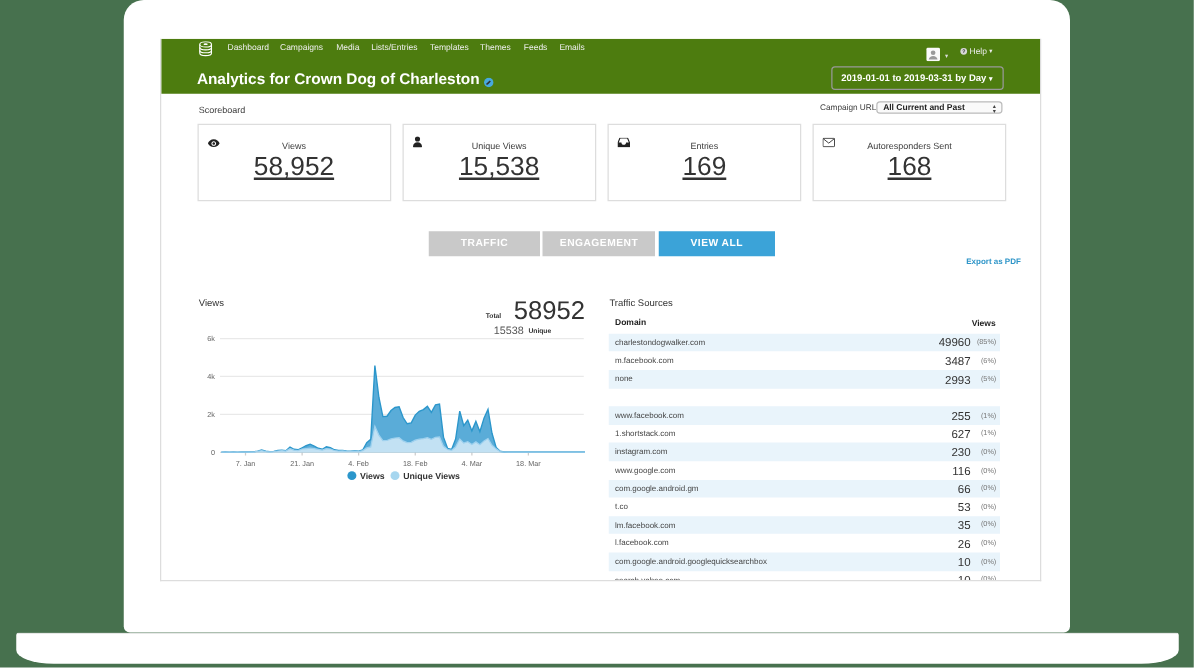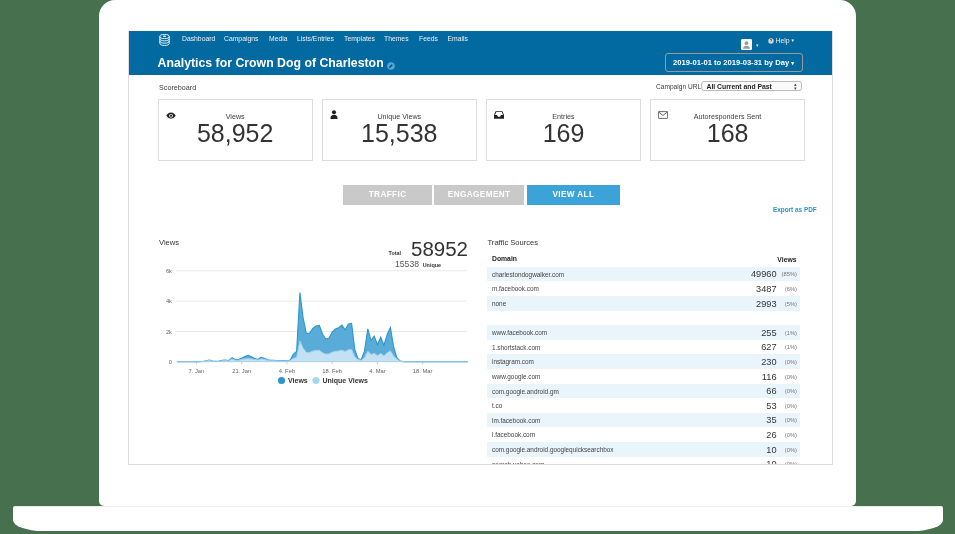--- a/index.html
+++ b/index.html
@@ -1,34 +1,34 @@
 <!DOCTYPE html>
 <html><head><meta charset="utf-8"><style>
 * {margin:0;padding:0;box-sizing:border-box;}
 html,body {width:955px;height:534px;}
 body {background:#47714e;font-family:"Liberation Sans",sans-serif;position:relative;overflow:hidden;}
 .screen {position:absolute;left:99px;top:0;width:757px;height:506px;background:#fff;border-radius:16px 16px 5px 5px;}
 .base {position:absolute;left:13px;top:506px;width:930px;height:25px;background:#fff;border-top:1px solid #ececec;border-radius:2px 2px 30px 30px / 2px 2px 11px 11px;}
 .panel {position:absolute;left:128px;top:31px;width:704.5px;height:434px;background:#fff;border:1px solid #ddd;border-top:none;overflow:hidden;}
-.dkbar {position:absolute;left:0;top:0;width:100%;height:43.5px;background:#0369a1;}
+.dkbar {position:absolute;left:0;top:0;width:100%;height:43.5px;background:#4d7c0f;}
 .ni {position:absolute;top:4.2px;font-size:6.8px;color:#f0f0f0;}
 .logo {position:absolute;left:30px;top:2px;}
 .nav-r {position:absolute;right:73px;top:4.5px;}
 .help {position:absolute;right:37.5px;top:5.5px;font-size:6.8px;color:#eee;}
 .title {position:absolute;left:28.5px;top:24.7px;font-size:12.3px;font-weight:bold;color:#fff;letter-spacing:0;}
 .editdot {position:absolute;left:258px;top:31px;line-height:0;} .editdot svg{display:block;}
 .datebtn {position:absolute;left:535.5px;top:22px;width:138px;height:18.5px;border:1px solid #999;border-radius:3px;color:#fff;font-size:7.6px;font-weight:bold;text-align:center;line-height:17.5px;}
 .scoreb {position:absolute;left:30px;top:51.5px;font-size:7.2px;color:#3c3c3c;}
 .campl {position:absolute;left:527px;top:51.5px;font-size:6.6px;color:#3c3c3c;}
 .sel {position:absolute;left:571.5px;top:49.6px;width:101px;height:10.6px;background:#fafafa;border:1px solid #bbb;border-radius:3px;font-size:6.8px;font-weight:bold;color:#222;line-height:9px;padding-left:5px;}
 .sel .ar {position:absolute;right:3px;top:1.8px;font-size:4.2px;line-height:3.4px;color:#444;}
 .card {position:absolute;top:68.3px;width:155px;height:62px;background:#fff;border:1px solid #ddd;}
 .cic {position:absolute;left:7px;top:5px;}
 .clab {margin-top:11.5px;text-align:center;font-size:7.2px;color:#3c3c3c;}
-.cnum {text-align:center;font-size:25px;line-height:21px;color:#333;margin-top:2.5px;}
+.cnum {text-align:center;font-size:21px;line-height:21px;color:#333;margin-top:2.5px;text-decoration:underline;}
 .btn {position:absolute;top:154.3px;height:19.7px;color:#fff;font-size:8.2px;font-weight:bold;text-align:center;line-height:20px;letter-spacing:0.4px;}
 .btn.gray {background:#c9c9c9;}
 .btn.blue {background:#3ba3d8;}
 .export {position:absolute;left:644px;top:174.5px;font-size:6.4px;font-weight:bold;color:#2e95c8;}
 .vlab {position:absolute;left:30px;top:206.5px;font-size:7.6px;color:#333;}
 .tslab {position:absolute;left:358.5px;top:206.5px;font-size:7.6px;color:#333;}
 .tot1 {position:absolute;left:182px;top:218.5px;width:90px;text-align:right;font-size:5.4px;font-weight:bold;color:#333;}
 .num1 {position:absolute;left:187px;top:207.5px;width:152px;text-align:right;font-size:20.5px;line-height:20.5px;color:#333;}
 .tot2 {position:absolute;left:222px;top:231px;width:90px;text-align:right;font-size:5.4px;font-weight:bold;color:#333;}
 .num2 {position:absolute;left:217px;top:227.5px;width:122px;text-align:center;font-size:8.6px;color:#555;}

